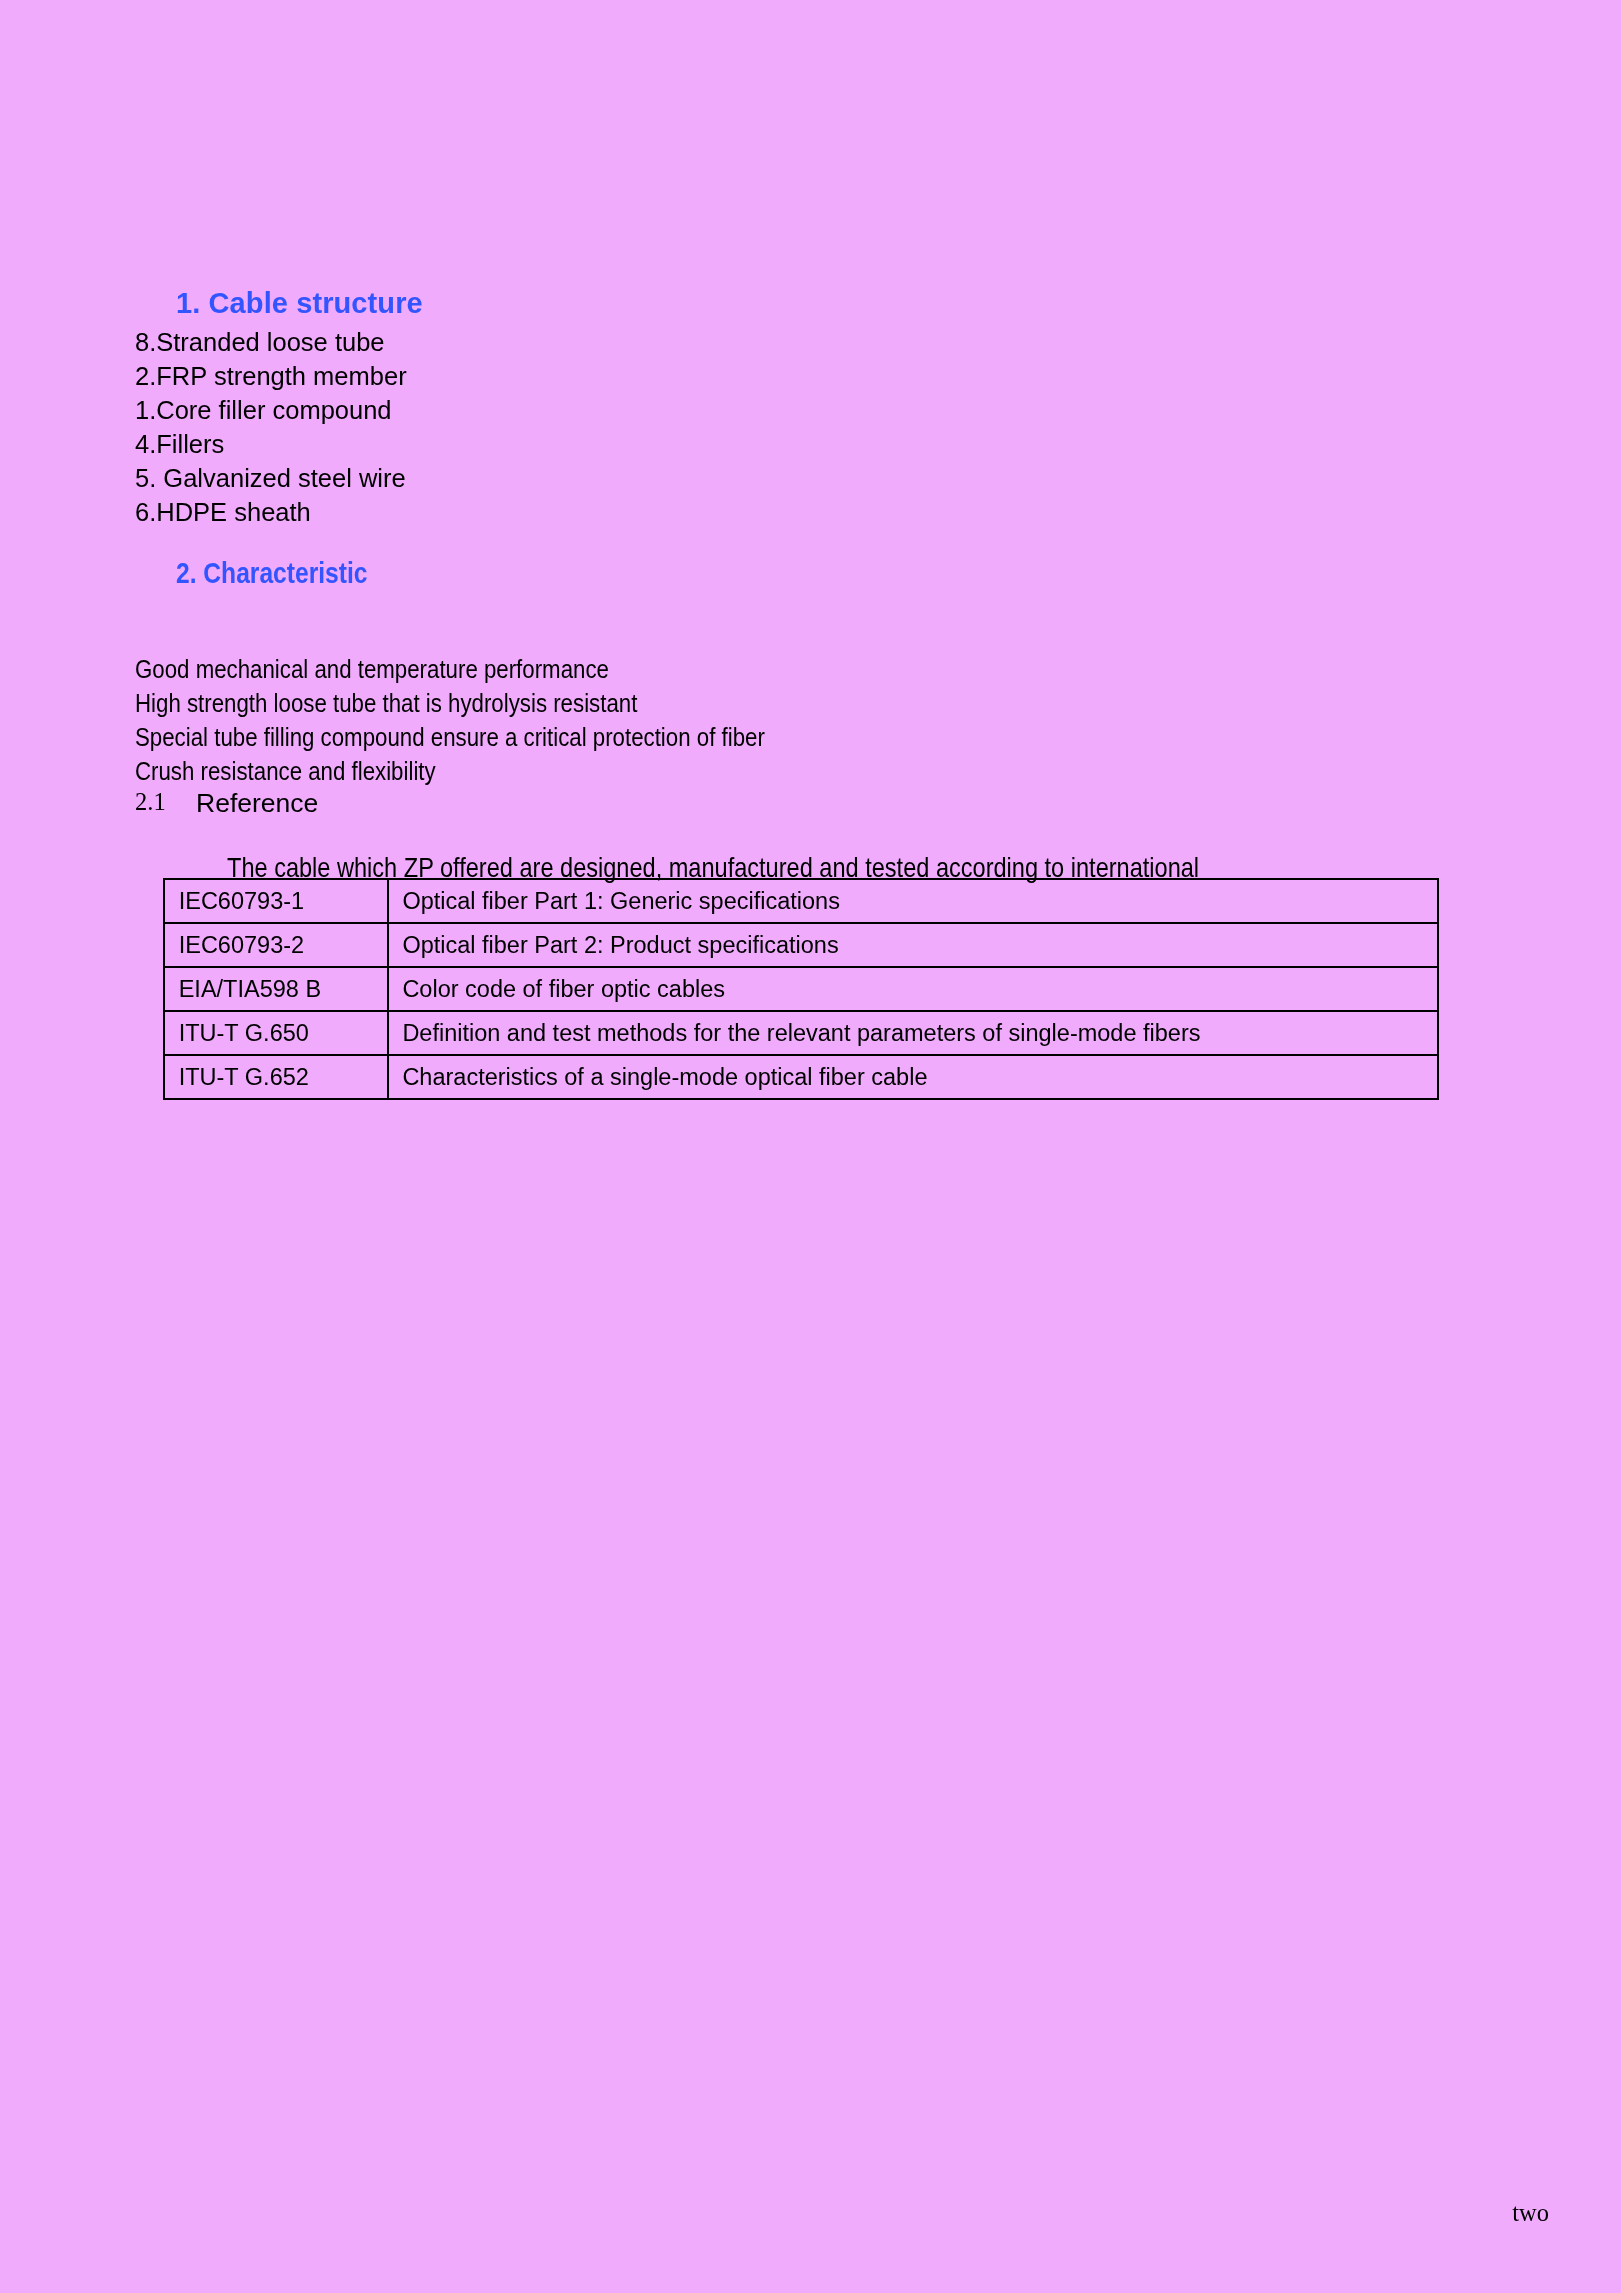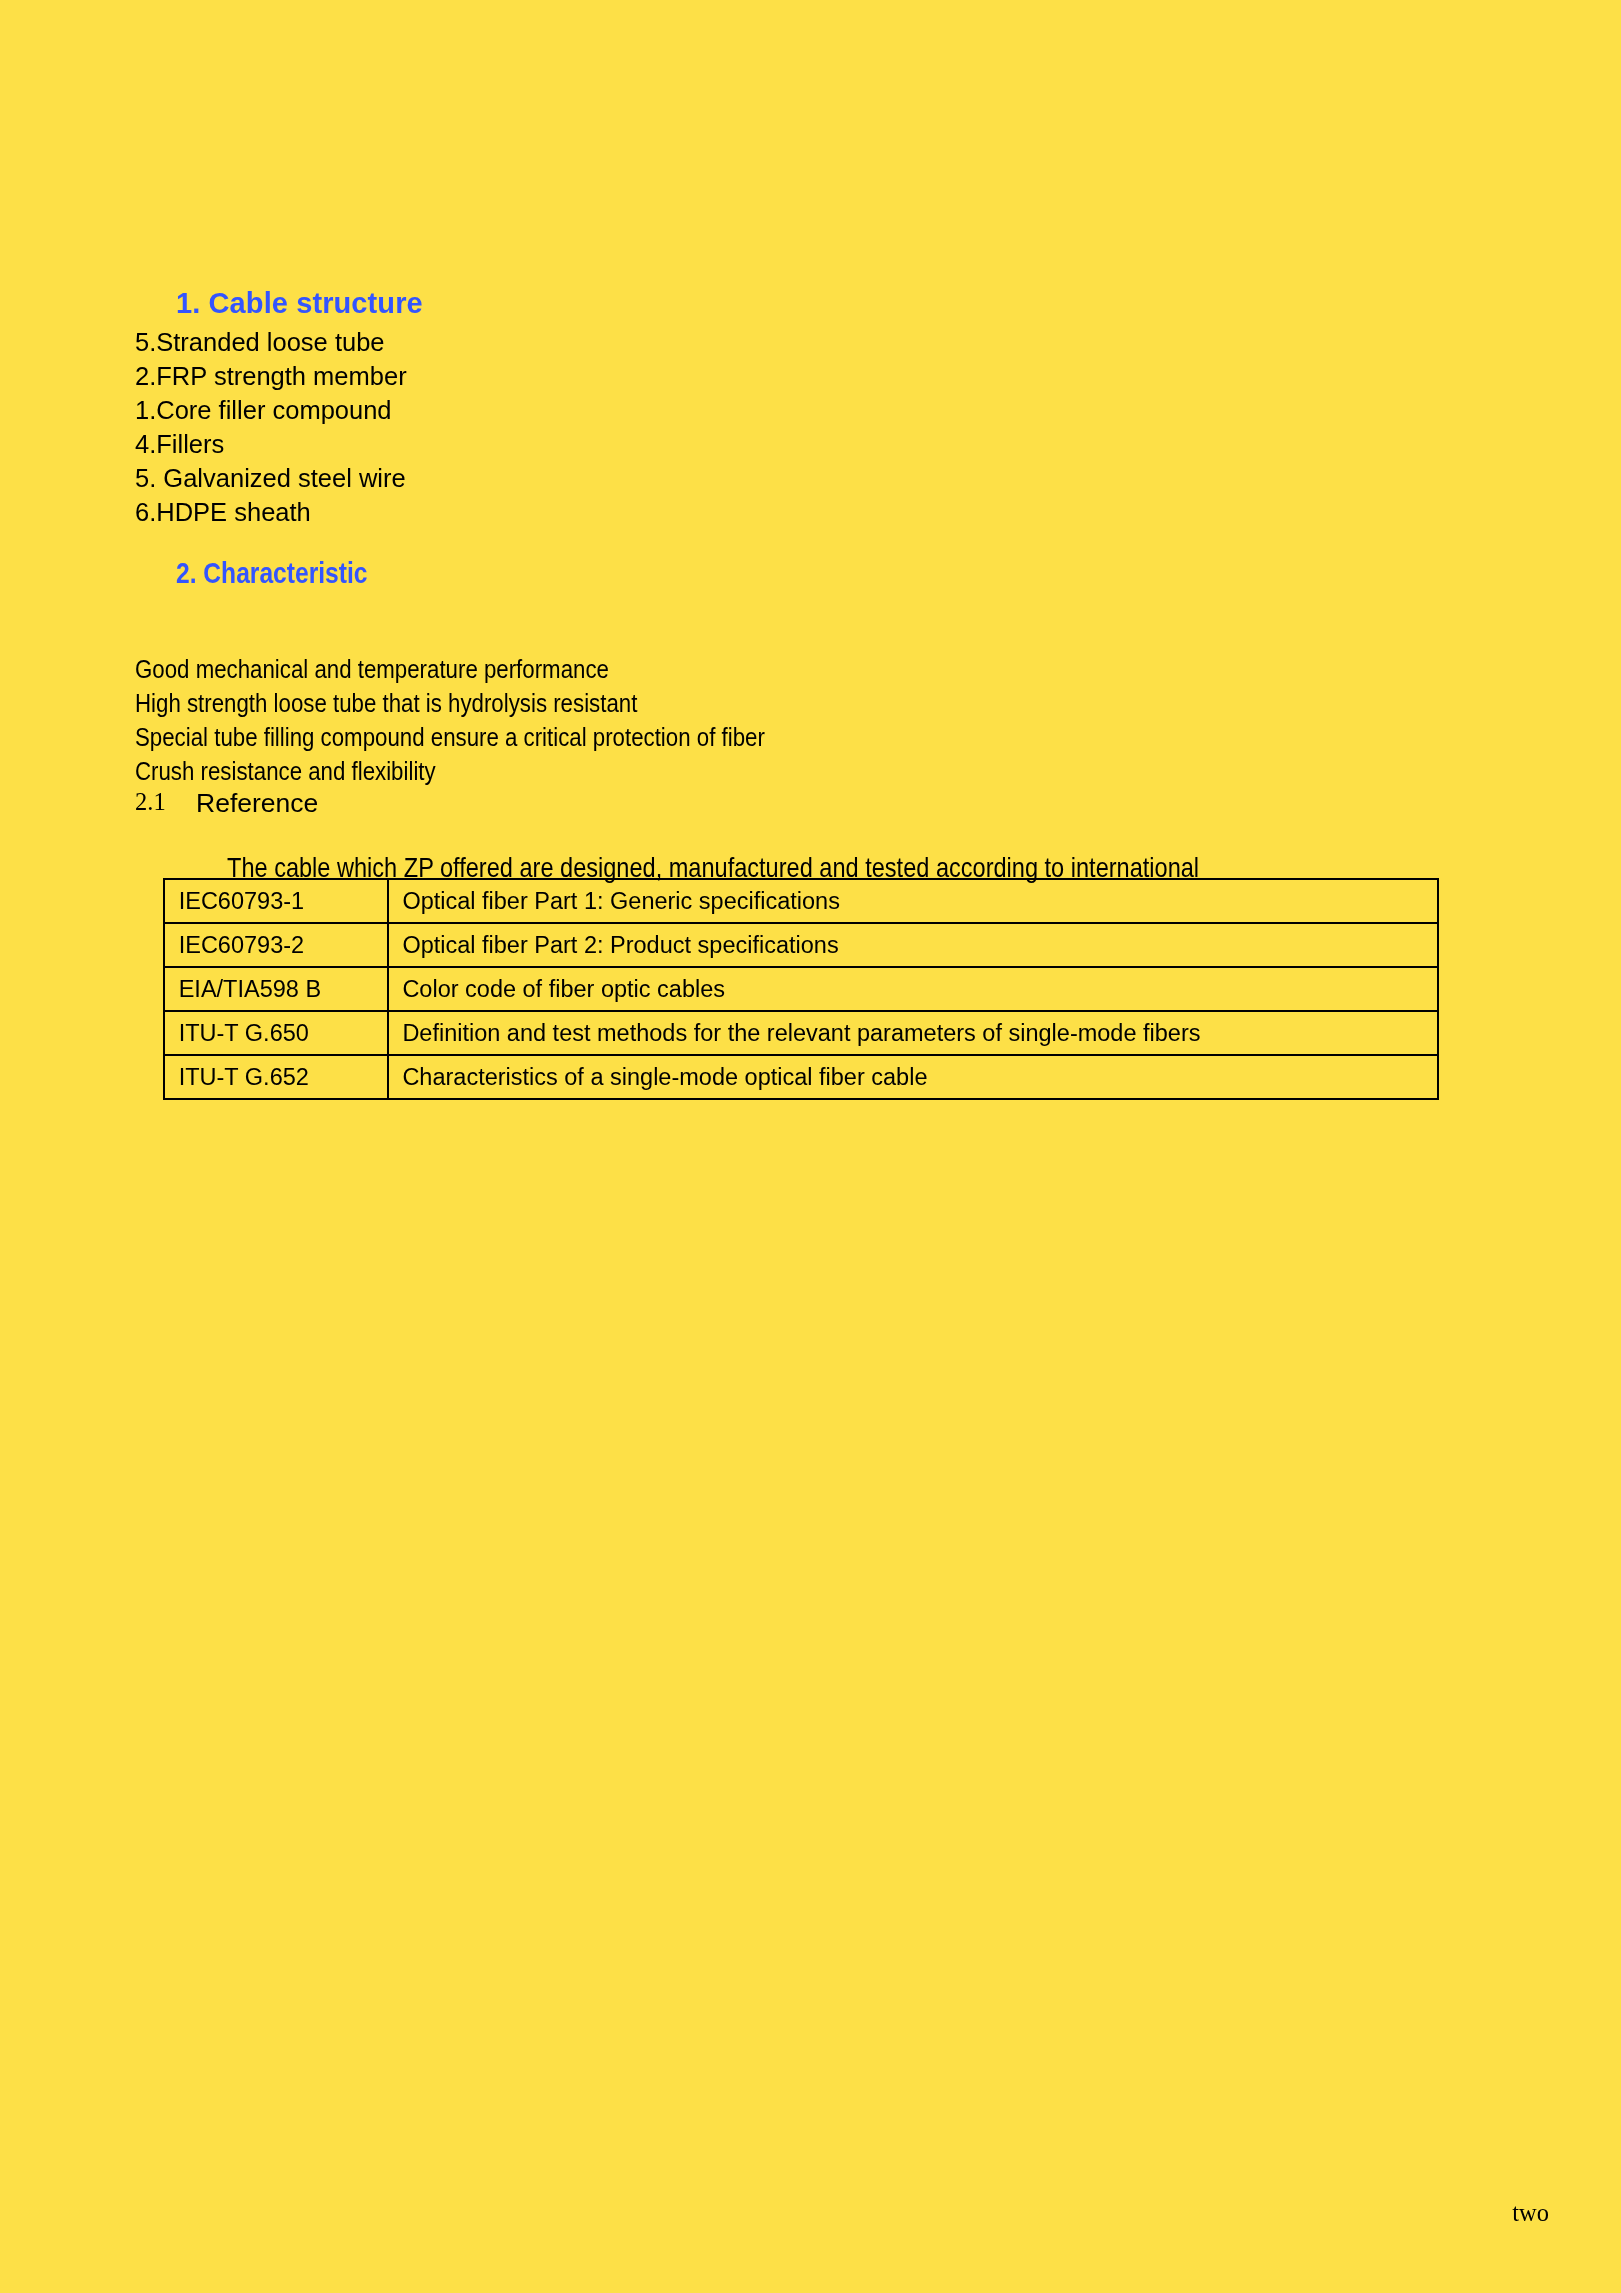--- a/index.html
+++ b/index.html
@@ -9,21 +9,21 @@
     background: #ffffff;
   }
   body {
     font-family: "Liberation Sans", sans-serif;
     color: #000000;
   }
   .page {
     position: relative;
     width: 1621px;
     height: 2294px;
-    background: #fde047;
+    background: #f0abfc;
     overflow: hidden;
     box-sizing: border-box;
   }
 
   
   .section-one {
     position: absolute;
     left: 135px;
     top: 286px;
     width: 1274px;
@@ -154,21 +154,21 @@
   }
 </style>
 </head>
 <body>
 
 <div class="page">
 
   <div class="section-one">
     <h2 class="heading-1">1. Cable structure</h2>
     <ul class="struct-list">
-      <li>5.Stranded loose tube</li>
+      <li>8.Stranded loose tube</li>
       <li>2.FRP strength member</li>
       <li>1.Core filler compound</li>
       <li>4.Fillers</li>
       <li>5. Galvanized steel wire</li>
       <li>6.HDPE sheath</li>
     </ul>
   </div>
 
   <div class="section-two">
     <h2 class="heading-2">2. Characteristic</h2>

